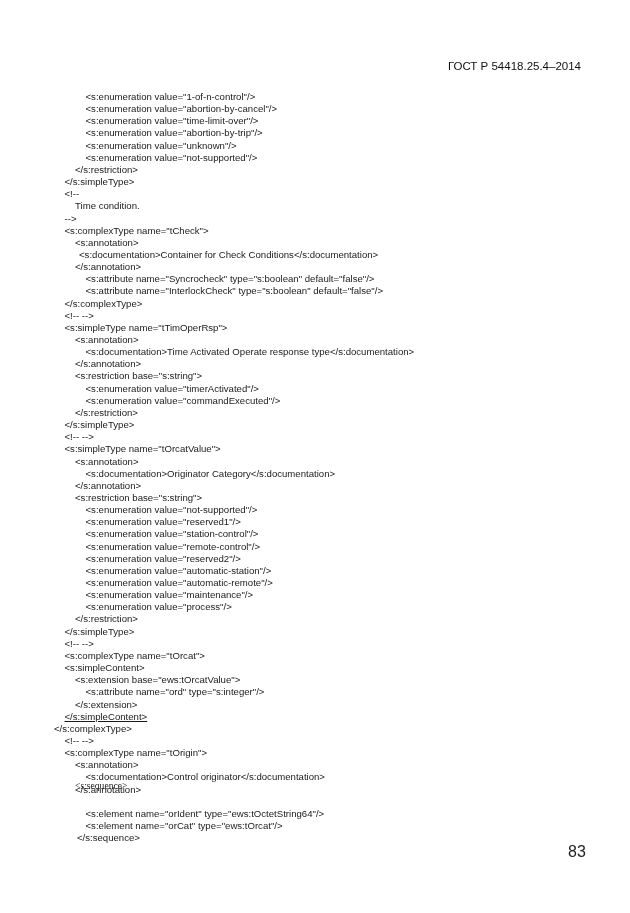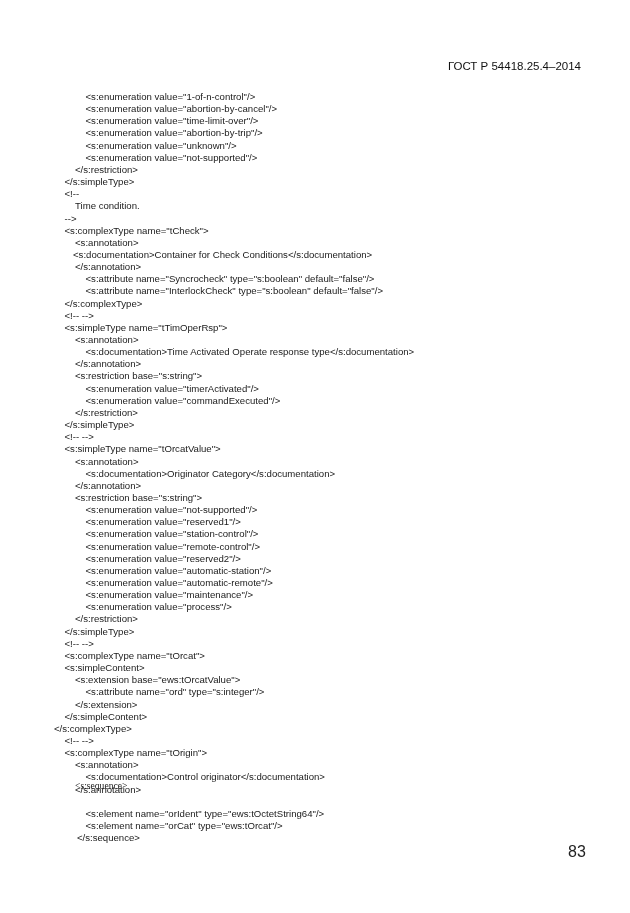--- a/index.html
+++ b/index.html
@@ -22,21 +22,21 @@
     <div class="line" style="top: 36.45px; left: 85.5px;">&lt;s:enumeration value="abortion-by-trip"/&gt;</div>
     <div class="line" style="top: 48.6px; left: 85.5px;">&lt;s:enumeration value="unknown"/&gt;</div>
     <div class="line" style="top: 60.75px; left: 85.5px;">&lt;s:enumeration value="not-supported"/&gt;</div>
     <div class="line" style="top: 72.9px; left: 75px;">&lt;/s:restriction&gt;</div>
     <div class="line" style="top: 85.05px; left: 64.5px;">&lt;/s:simpleType&gt;</div>
     <div class="line" style="top: 97.2px; left: 64.5px;">&lt;!--</div>
     <div class="line" style="top: 109.35px; left: 75px;">Time condition.</div>
     <div class="line" style="top: 121.5px; left: 64.5px;">--&gt;</div>
     <div class="line" style="top: 133.65px; left: 64.5px;">&lt;s:complexType name="tCheck"&gt;</div>
     <div class="line" style="top: 145.8px; left: 75px;">&lt;s:annotation&gt;</div>
-    <div class="line" style="top: 157.95px; left: 73px;">&lt;s:documentation&gt;Container for Check Conditions&lt;/s:documentation&gt;</div>
+    <div class="line" style="top: 157.95px; left: 79px;">&lt;s:documentation&gt;Container for Check Conditions&lt;/s:documentation&gt;</div>
     <div class="line" style="top: 170.1px; left: 75px;">&lt;/s:annotation&gt;</div>
     <div class="line" style="top: 182.25px; left: 85.5px;">&lt;s:attribute name="Syncrocheck" type="s:boolean" default="false"/&gt;</div>
     <div class="line" style="top: 194.4px; left: 85.5px;">&lt;s:attribute name="InterlockCheck" type="s:boolean" default="false"/&gt;</div>
     <div class="line" style="top: 206.55px; left: 64.5px;">&lt;/s:complexType&gt;</div>
     <div class="line" style="top: 218.7px; left: 64.5px;">&lt;!-- --&gt;</div>
     <div class="line" style="top: 230.85px; left: 64.5px;">&lt;s:simpleType name="tTimOperRsp"&gt;</div>
     <div class="line" style="top: 243px; left: 75px;">&lt;s:annotation&gt;</div>
     <div class="line" style="top: 255.15px; left: 85.5px;">&lt;s:documentation&gt;Time Activated Operate response type&lt;/s:documentation&gt;</div>
     <div class="line" style="top: 267.3px; left: 75px;">&lt;/s:annotation&gt;</div>
     <div class="line" style="top: 279.45px; left: 75px;">&lt;s:restriction base="s:string"&gt;</div>
@@ -60,21 +60,21 @@
     <div class="line" style="top: 498.15px; left: 85.5px;">&lt;s:enumeration value="maintenance"/&gt;</div>
     <div class="line" style="top: 510.3px; left: 85.5px;">&lt;s:enumeration value="process"/&gt;</div>
     <div class="line" style="top: 522.45px; left: 75px;">&lt;/s:restriction&gt;</div>
     <div class="line" style="top: 534.6px; left: 64.5px;">&lt;/s:simpleType&gt;</div>
     <div class="line" style="top: 546.75px; left: 64.5px;">&lt;!-- --&gt;</div>
     <div class="line" style="top: 558.9px; left: 64.5px;">&lt;s:complexType name="tOrcat"&gt;</div>
     <div class="line" style="top: 571.05px; left: 64.5px;">&lt;s:simpleContent&gt;</div>
     <div class="line" style="top: 583.2px; left: 75px;">&lt;s:extension base="ews:tOrcatValue"&gt;</div>
     <div class="line" style="top: 595.35px; left: 85.5px;">&lt;s:attribute name="ord" type="s:integer"/&gt;</div>
     <div class="line" style="top: 607.5px; left: 75px; text-align: center;">&lt;/s:extension&gt;</div>
-    <div class="line" style="top: 619.65px; left: 64.5px;">&lt;/s:simpleContent&gt;</div>
+    <div class="line" style="top: 619.65px; left: 64.5px; text-decoration: underline;">&lt;/s:simpleContent&gt;</div>
     <div class="line" style="top: 631.8px; left: 54px;">&lt;/s:complexType&gt;</div>
     <div class="line" style="top: 643.95px; left: 64.5px;">&lt;!-- --&gt;</div>
     <div class="line" style="top: 656.1px; left: 64.5px;">&lt;s:complexType name="tOrigin"&gt;</div>
     <div class="line" style="top: 668.25px; left: 75px;">&lt;s:annotation&gt;</div>
     <div class="line" style="top: 680.4px; left: 85.5px;">&lt;s:documentation&gt;Control originator&lt;/s:documentation&gt;</div>
     <div class="line" style="top: 692.55px; left: 75px;">&lt;/s:annotation&gt;</div>
     <div class="line" style="top: 689px; left: 75px; font-family: Liberation Serif, serif;">&lt;s:sequence&gt;</div>
     <div class="line" style="top: 716.85px; left: 85.5px;">&lt;s:element name="orIdent" type="ews:tOctetString64"/&gt;</div>
     <div class="line" style="top: 729px; left: 85.5px;">&lt;s:element name="orCat" type="ews:tOrcat"/&gt;</div>
     <div class="line" style="top: 741.15px; left: 77px;">&lt;/s:sequence&gt;</div>

